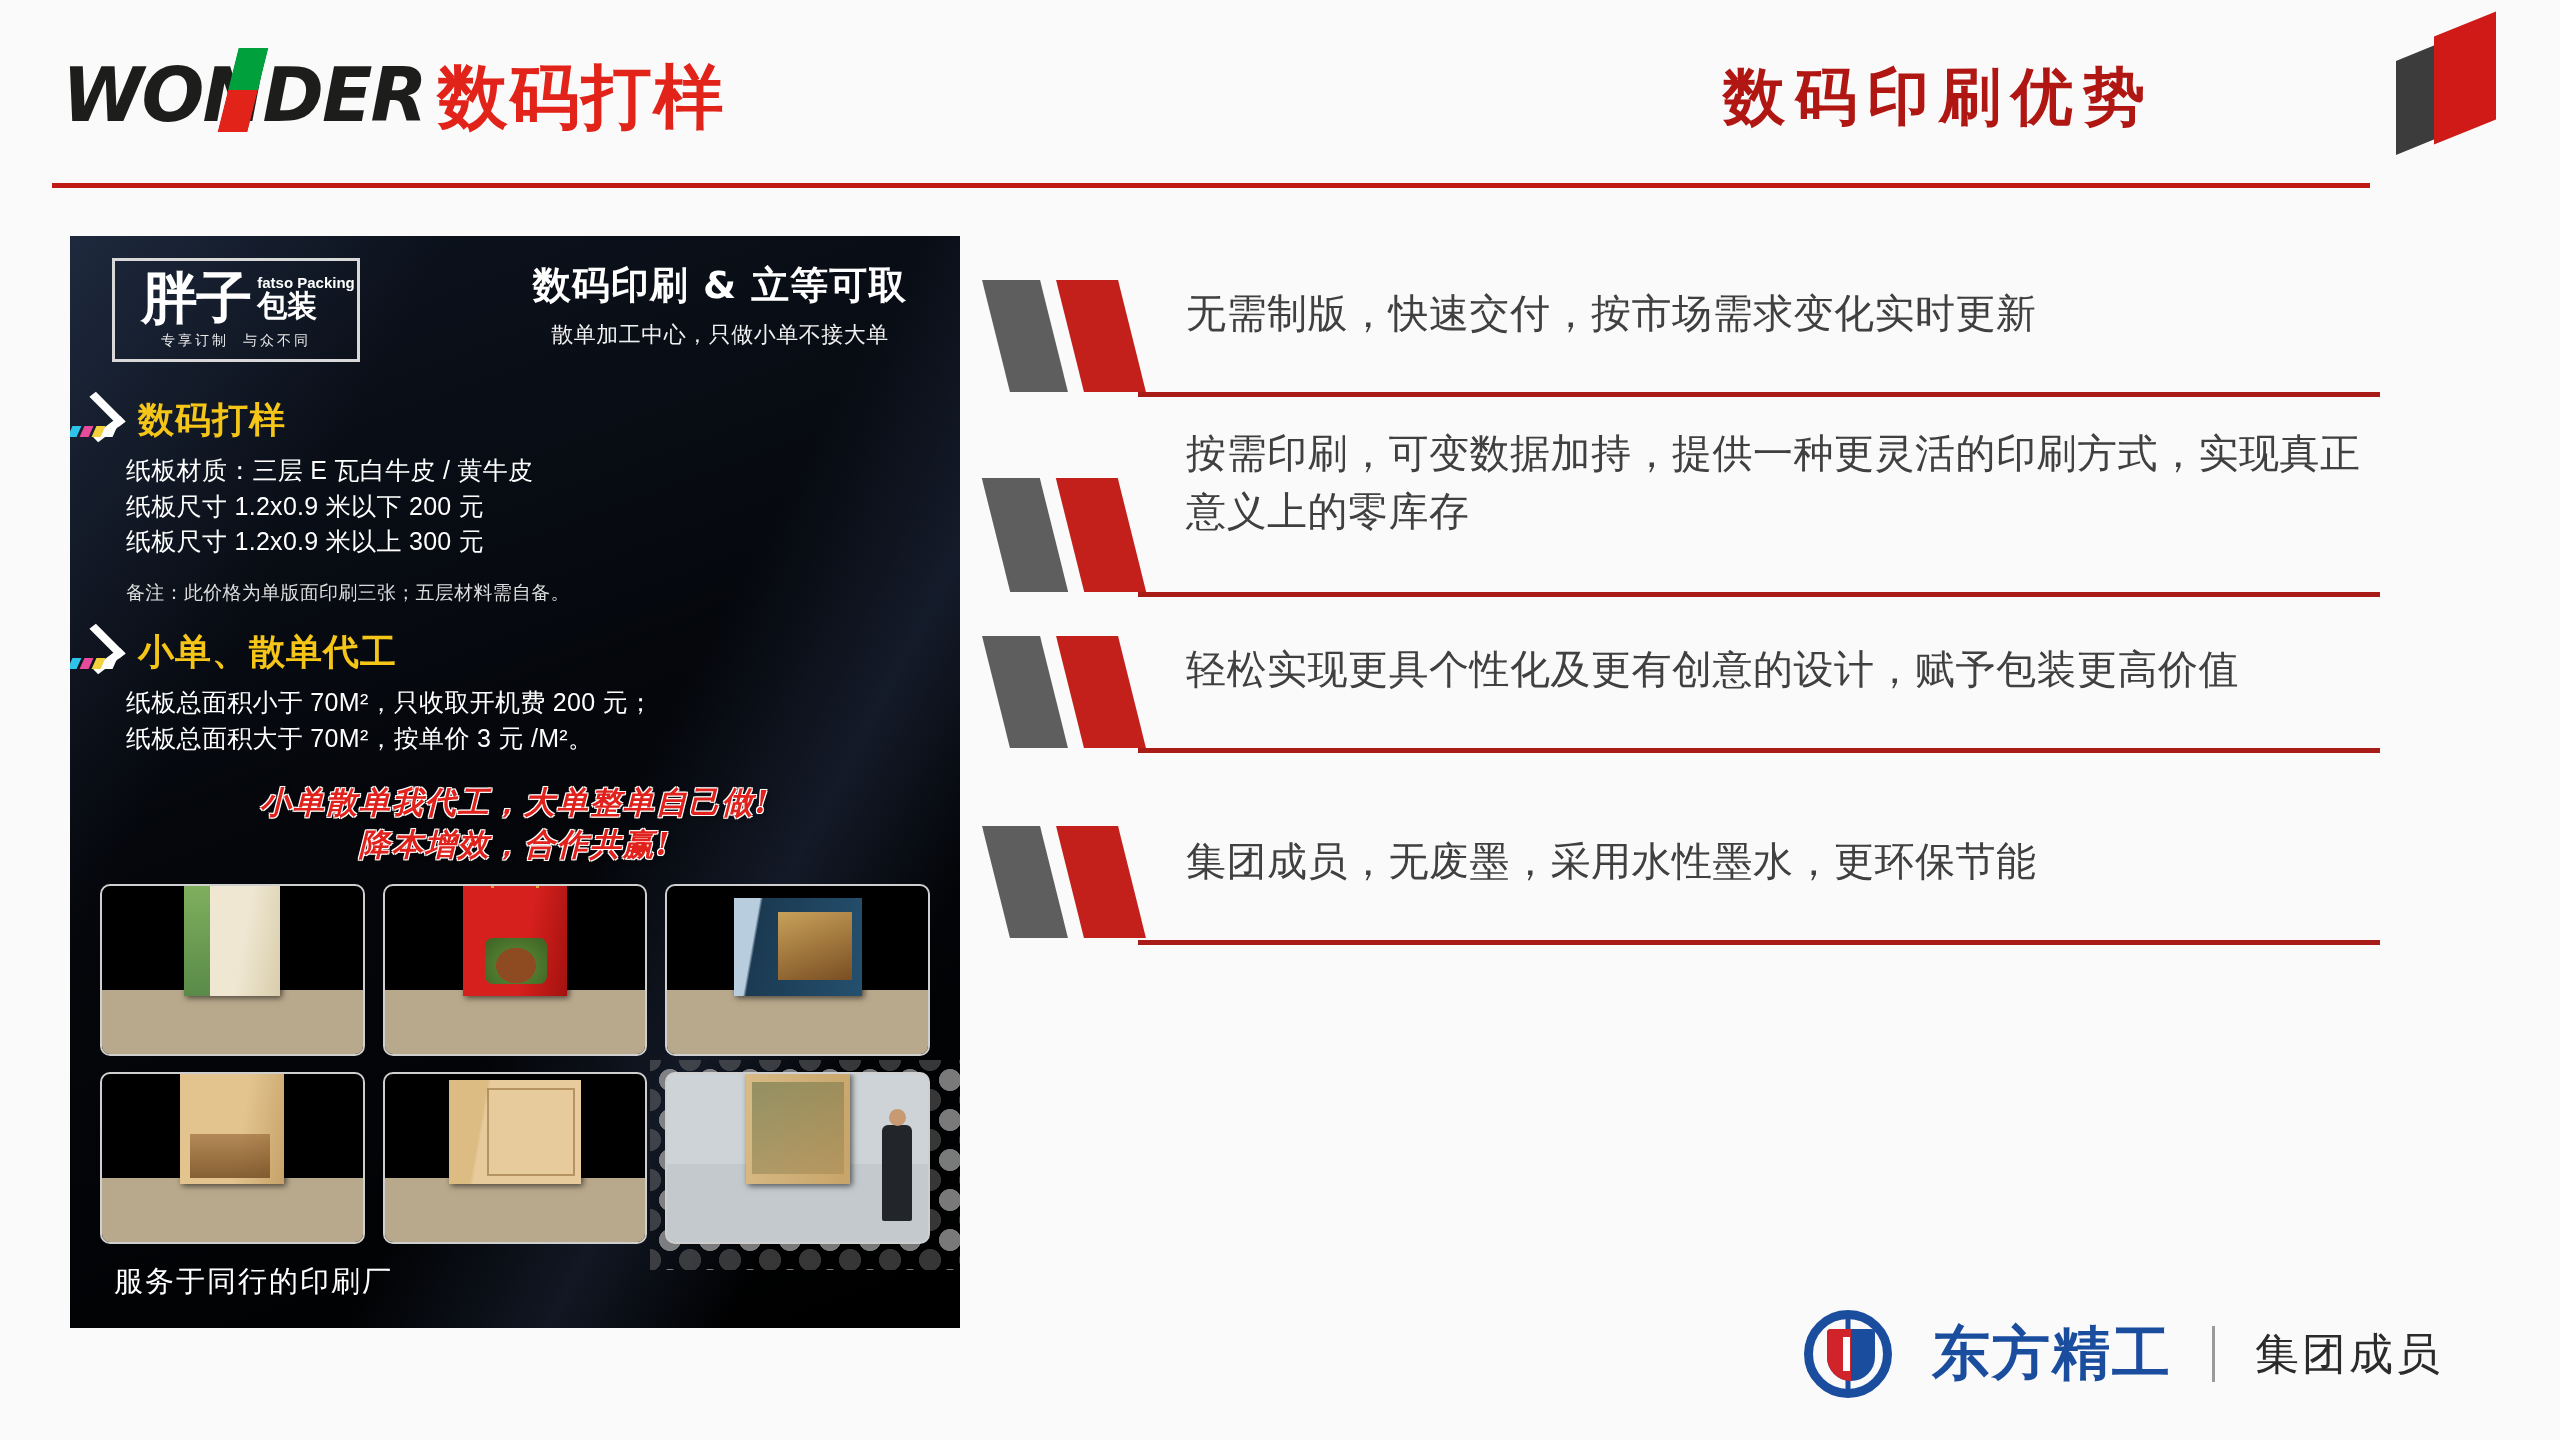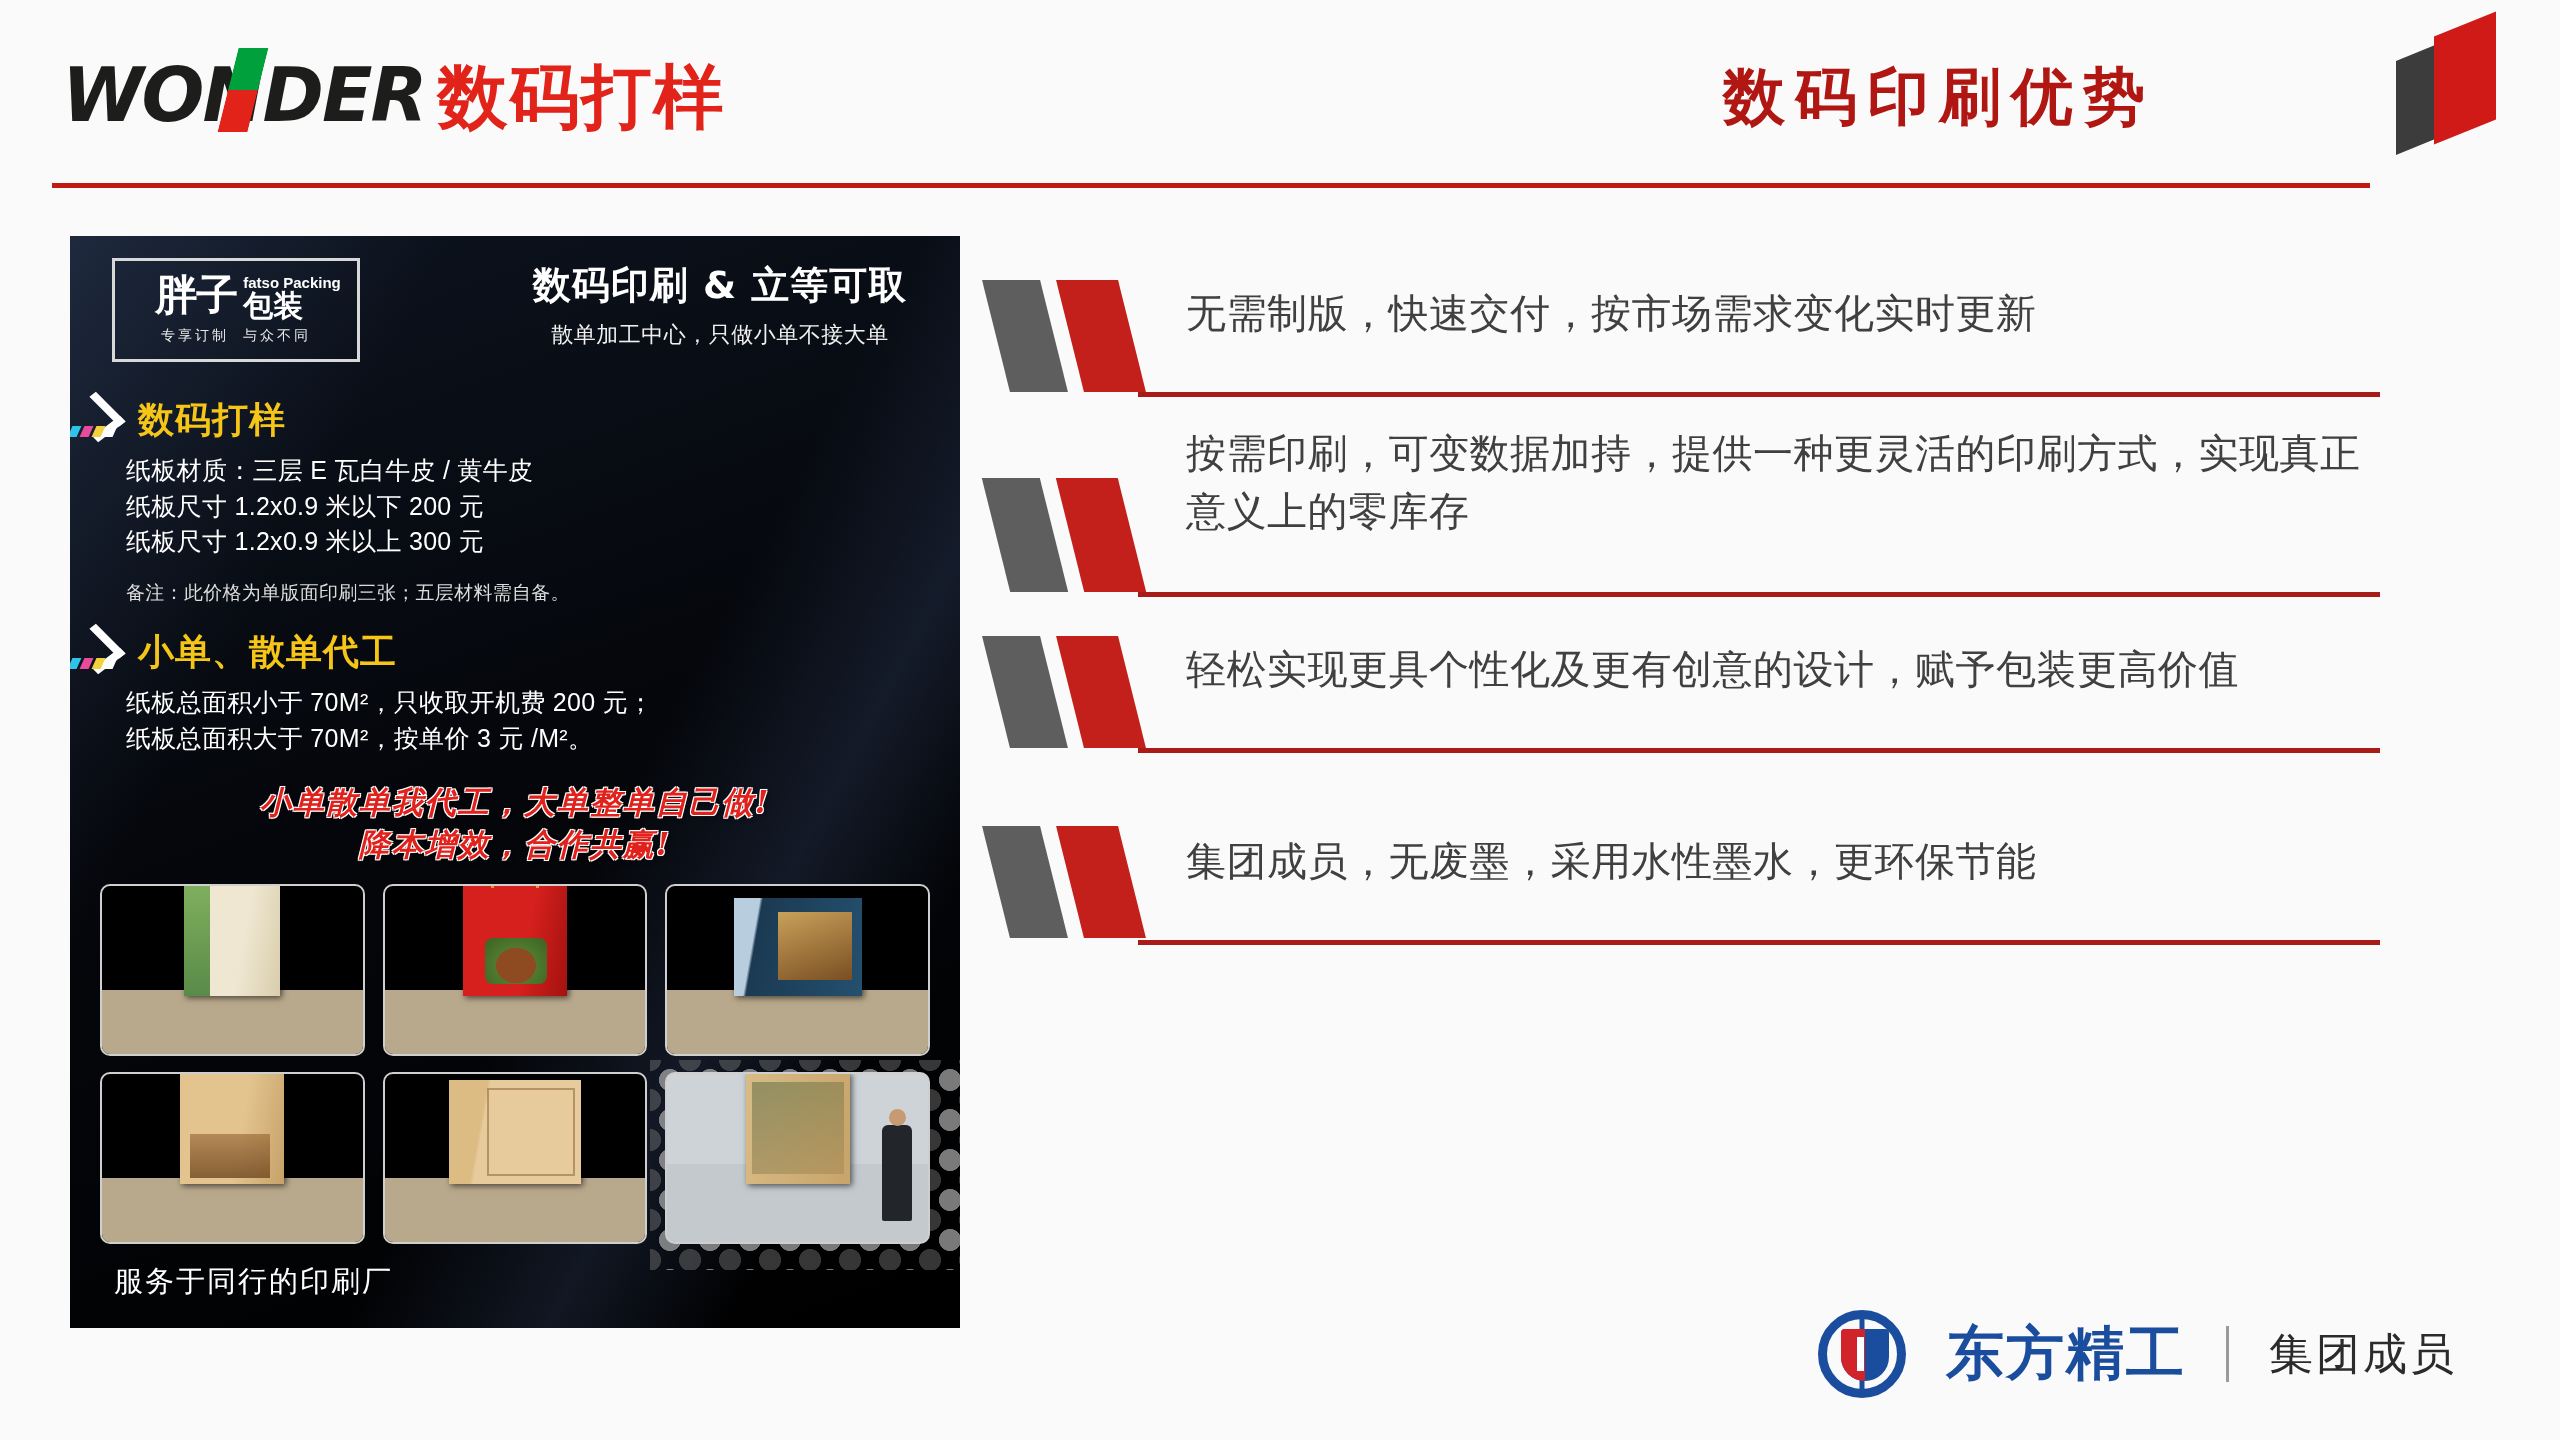--- a/index.html
+++ b/index.html
@@ -47,22 +47,22 @@
       linear-gradient(160deg,#0d1420 0%,#05070c 45%,#000 100%);
     overflow:hidden;color:#fff;
   }
   .poster-top{position:relative;height:150px;}
   .fatso-logo{
     position:absolute;left:42px;top:22px;width:248px;height:104px;
     border:3px solid #d8d8d8;box-sizing:border-box;
     display:flex;flex-direction:column;justify-content:center;align-items:center;
   }
   .fatso-row{display:flex;align-items:center;gap:6px;}
-  .fatso-big{font-size:42px;font-weight:bold;color:#fff;letter-spacing:-1px;
-    font-family:Liberation Mono, monospace;line-height:1;margin-left:24px;}
+  .fatso-big{font-size:56px;font-weight:bold;color:#fff;letter-spacing:-1px;
+    font-family:Liberation Sans, sans-serif;line-height:1;margin-left:24px;}
   .fatso-side{display:flex;flex-direction:column;align-items:flex-start;}
   .fatso-en{font-size:15px;font-weight:bold;color:#fff;line-height:1.05;}
   .fatso-bao{font-size:30px;font-weight:bold;color:#fff;line-height:1;
     font-family:"DejaVu Sans",sans-serif;}
   .fatso-sub{margin-top:6px;font-size:14px;color:#e8e8e8;letter-spacing:3px;
     display:flex;gap:14px;}
   .poster-head{position:absolute;left:430px;top:24px;width:440px;text-align:center;}
   .poster-head .h1{font-size:38px;font-weight:bold;color:#fff;letter-spacing:1px;
     font-family:"DejaVu Sans",sans-serif;white-space:nowrap;}
   .poster-head .h2{font-size:22px;color:#f0f0f0;margin-top:9px;letter-spacing:.5px;white-space:nowrap;}
@@ -141,21 +141,21 @@
   .btext{margin-left:196px;font-size:40px;color:#404040;line-height:1.45;letter-spacing:.5px;
     padding-top:8px;font-family:"DejaVu Sans",sans-serif;}
   .uline{position:absolute;left:148px;top:116px;width:1242px;height:5px;background:#a81b17;}
   .b-tall .uline{top:176px;}
   .b-tall .bars{top:58px;}
   .b-tall .bars .b1,.b-tall .bars .b2{height:114px;}
   .b-low .bars{top:28px;}
   .b-low .uline{top:146px;}
 
   
-  .footer-logo{position:absolute;right:103px;bottom:42px;display:flex;align-items:center;gap:40px;}
+  .footer-logo{position:absolute;right:117px;bottom:42px;display:flex;align-items:center;gap:40px;}
   .fl-mark{position:relative;width:88px;height:88px;border-radius:50%;border:9px solid #1a4d9e;box-sizing:border-box;}
   .fl-mark .shield{position:absolute;left:14px;top:10px;width:48px;height:52px;
     background:#1a4d9e;border-radius:4px 4px 24px 24px;overflow:hidden;}
   .fl-mark .shield::before{content:"";position:absolute;left:0;top:0;width:50%;height:100%;background:#d0232a;}
   .fl-mark .shield::after{content:"";position:absolute;left:16px;top:8px;width:7px;height:34px;background:#fff;}
   .fl-mark .tick{position:absolute;left:50%;top:-6px;width:5px;height:16px;background:#1a4d9e;transform:translateX(-50%);}
   .fl-mark .tick.b{top:auto;bottom:-6px;}
   .fl-cn{font-size:58px;font-weight:bold;color:#1a4d9e;letter-spacing:2px;
     font-family:"DejaVu Sans",sans-serif;}
   .fl-div{width:3px;height:56px;background:#9a9a9a;}

